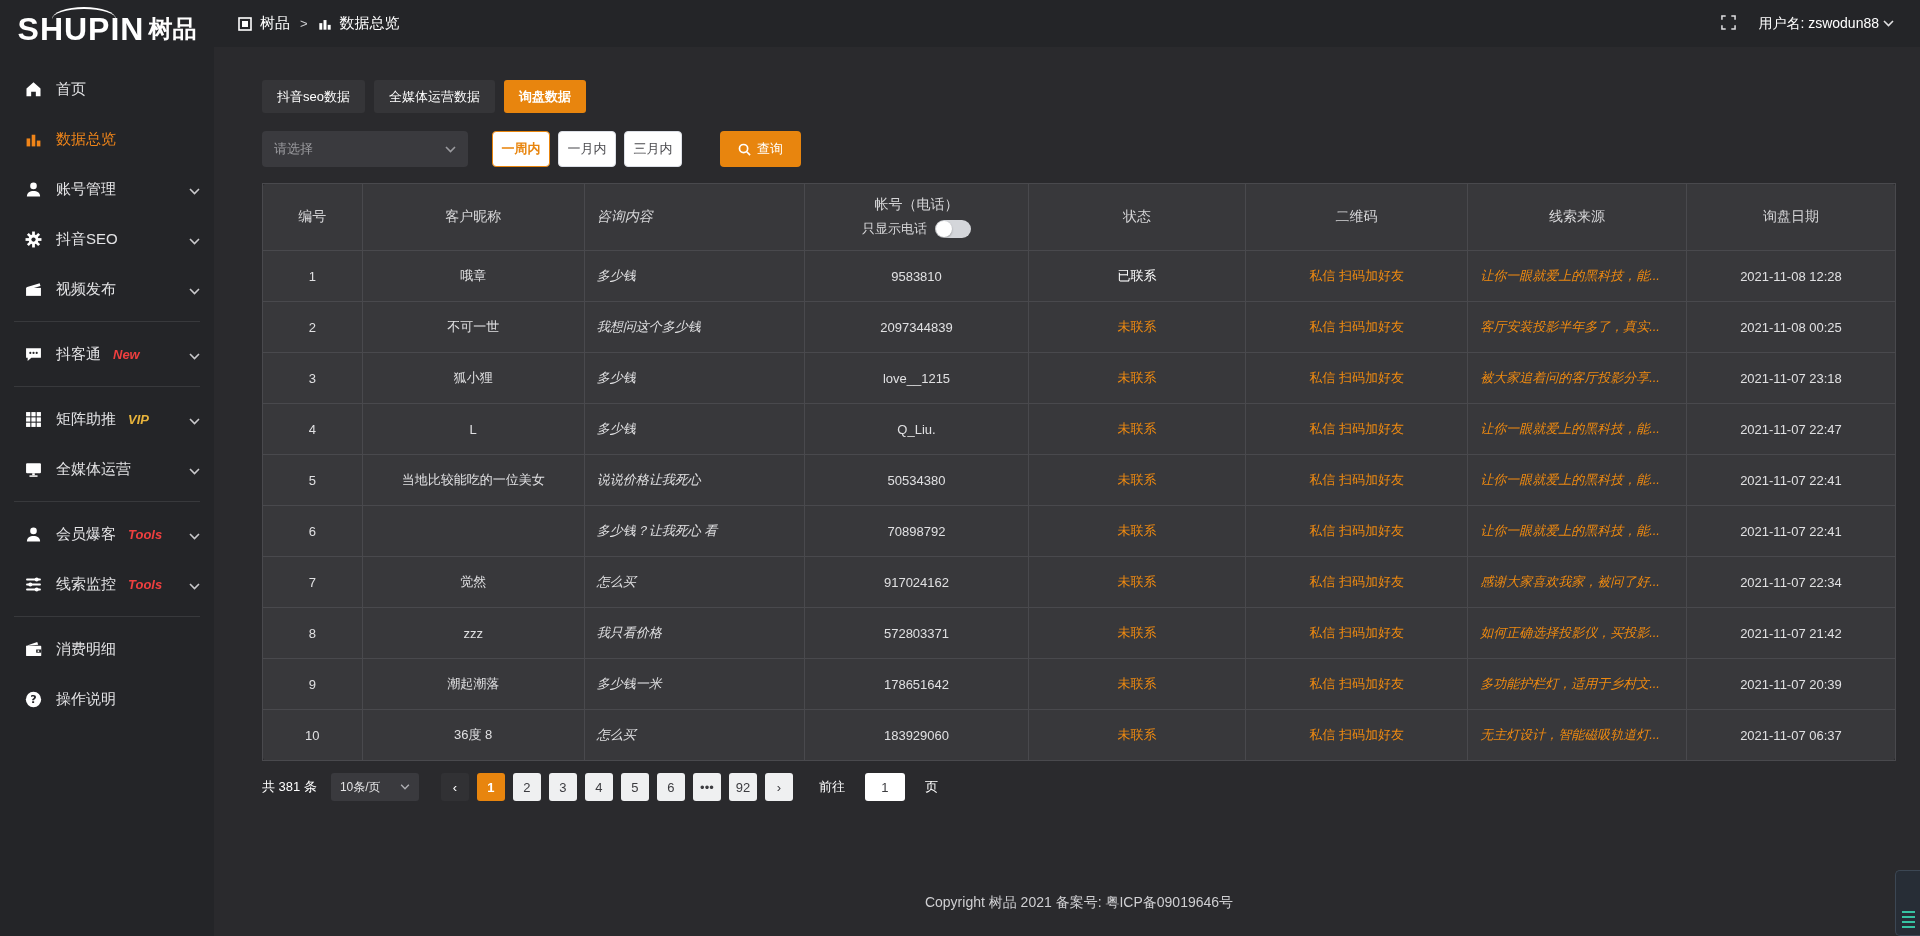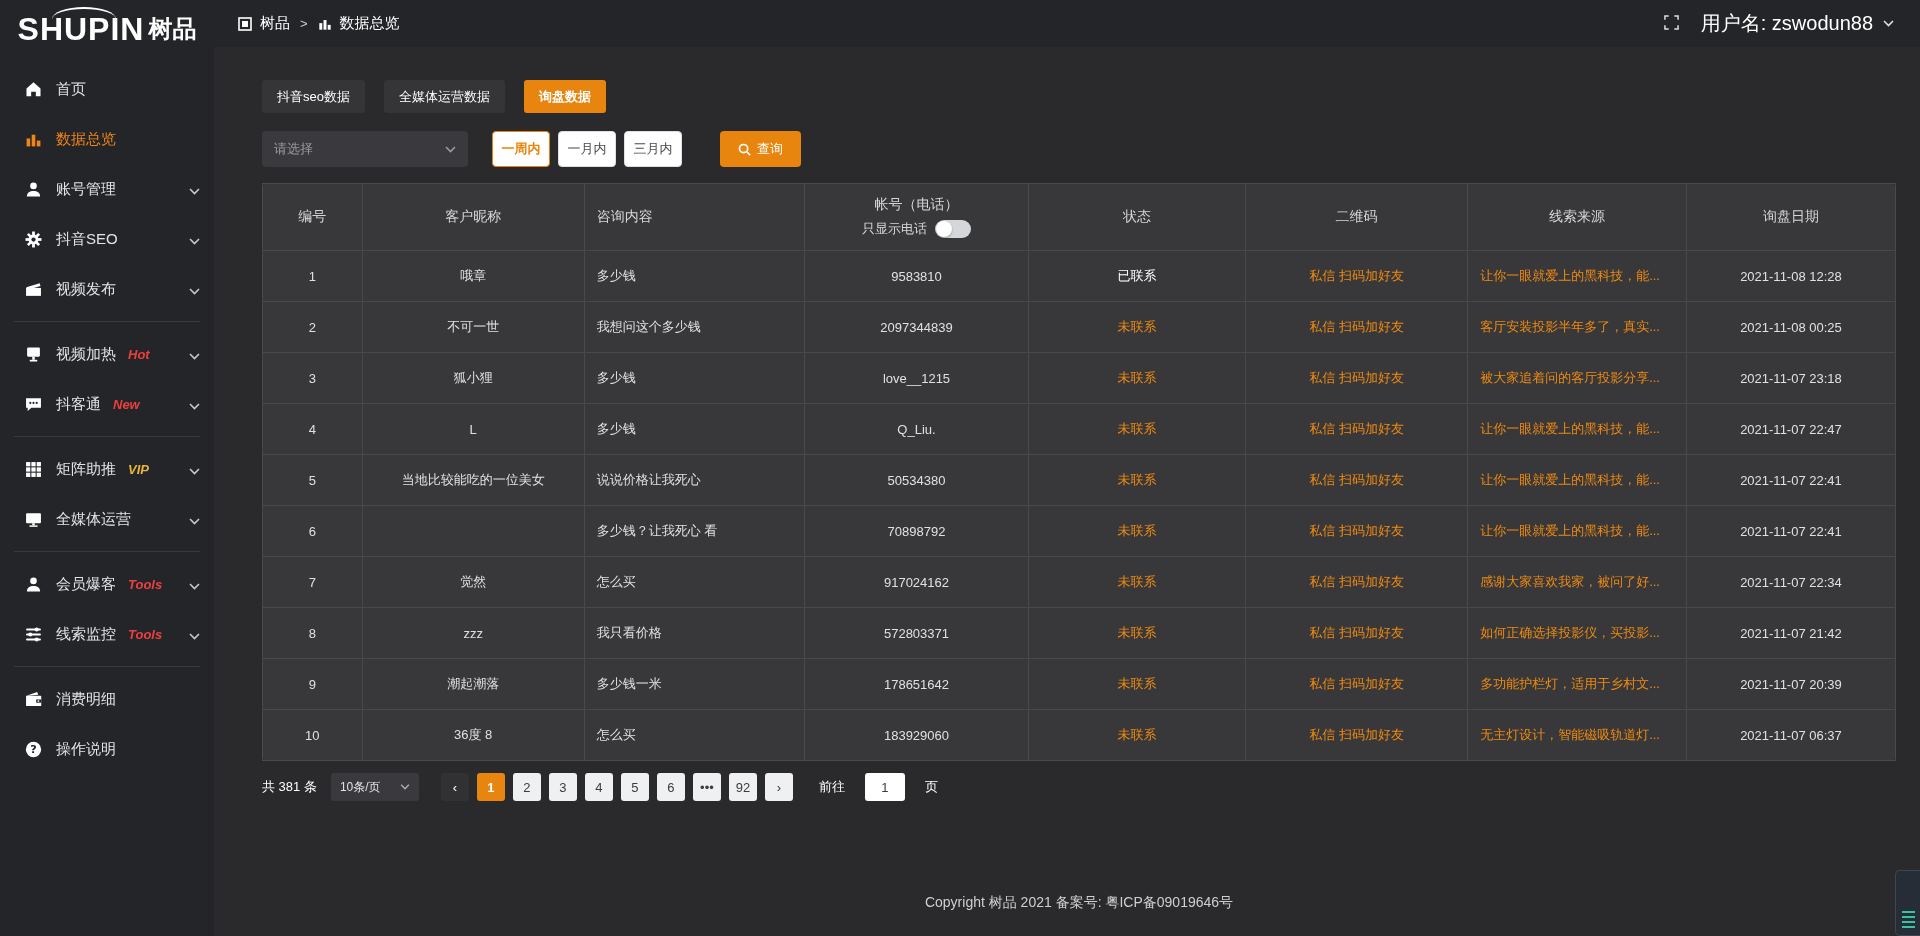--- a/index.html
+++ b/index.html
@@ -30,25 +30,25 @@
   .mi-chevron svg { width:11px; height:7px; stroke:#c9c9cc; stroke-width:1.6; fill:none; }
   .menu-divider { height:1px; background:#38393c; margin:7px 14px; }
   
   .main { flex:1; display:flex; flex-direction:column; height:100%; }
   .topbar { height:47px; background:#242528; display:flex; align-items:center; padding:0 26px 0 24px; }
   .crumb { display:flex; align-items:center; gap:8px; font-size:15px; color:#fff; }
   .crumb svg { display:block; }
   .crumb-sep { color:#cfcfd2; font-size:13px; margin:0 2px; }
   .topbar-right { margin-left:auto; display:flex; align-items:center; gap:22px; }
   .fs-icon svg { width:15px; height:15px; stroke:#e0e0e2; stroke-width:1.6; fill:none; }
-  .user-wrap { display:flex; align-items:center; gap:10px; color:#fff; font-size:20px; cursor:pointer; }
+  .user-wrap { display:flex; align-items:center; gap:4px; color:#fff; font-size:14px; cursor:pointer; }
   .user-wrap svg { width:11px; height:7px; stroke:#e0e0e2; stroke-width:1.6; fill:none; }
   .content { flex:1; padding:33px 24px 0 48px; display:flex; flex-direction:column; }
   
-  .tabs { display:flex; gap:19px; }
+  .tabs { display:flex; gap:9px; }
   .tab { height:33px; padding:0 15px; background:#353538; border:none; border-radius:3px;
     color:#fff; font-size:13px; display:flex; align-items:center; cursor:pointer; font-family:inherit; }
   .tab.active { background:#e8850e; font-weight:700; }
   
   .filters { display:flex; align-items:center; margin-top:18px; gap:8px; }
   .select { width:206px; height:36px; background:#3a3a3e; border-radius:4px; display:flex; align-items:center;
     padding:0 12px; color:#9b9b9f; font-size:13px; cursor:pointer; }
   .select svg { margin-left:auto; width:11px; height:7px; stroke:#9b9b9f; stroke-width:1.6; fill:none; }
   .range-group { display:flex; gap:8px; margin-left:16px; }
   .rbtn { height:36px; width:58px; background:#fff; color:#4a4a4e; border:1px solid #dcdfe6; border-radius:4px;
@@ -57,21 +57,21 @@
   .qbtn { height:36px; padding:0 18px; margin-left:30px; background:#e8850e; color:#fff; border:none; border-radius:4px;
     font-size:13px; display:flex; align-items:center; gap:6px; cursor:pointer; font-family:inherit; }
   .qbtn svg { width:13px; height:13px; stroke:#fff; stroke-width:1.8; fill:none; }
   
   .table-wrap { margin-top:16px; }
   table { width:100%; border-collapse:collapse; table-layout:fixed; background:#38383b;border-radius:6px; }
   th,td { border:1px solid #49494d; font-weight:400; }
   thead th { height:67px; color:#d6d6d8; font-size:14px; text-align:center; padding:0 12px; }
   tbody td { height:51px; color:#e0e0e2; font-size:13px; text-align:center; padding:0 12px;
     white-space:nowrap; overflow:hidden; text-overflow:ellipsis; }
-  th.al, td.al { text-align:left; }
+  th.al, td.al { text-align:left;font-style:italic; }
   td.orange { color:#ef8a10; }
   td.row-status { color:#fff; }
   td.row-status.pending { color:#ef8a10; }
   .th-phone { display:flex; flex-direction:column; align-items:center; gap:6px; }
   .th-phone-sub { display:flex; gap:8px; font-size:13px; color:#d6d6d8; }
   .toggle { width:36px; height:18px; border-radius:9px; background:#d4d6da; position:relative; cursor:pointer; }
   .toggle .knob { position:absolute; left:1px; top:1px; width:16px; height:16px; border-radius:50%; background:#fff;
     box-shadow:0 1px 2px rgba(0,0,0,.3); }
   
   .pagination { display:flex; align-items:center; margin-top:12px; font-size:13px; color:#fff; }
@@ -163,34 +163,20 @@
           </svg>
         </span>
       <span class="mi-label">视频发布</span>
       <span class="mi-chevron"><svg viewBox="0 0 11 7">
             <path d="M1 1l4.5 4.5L10 1"></path>
           </svg></span>
     </div>
 
     <div class="menu-divider"></div>
 
-    <div class="menu-item">
-      <span class="mi-icon">
-          <svg viewBox="0 0 16 16">
-            <rect x="2" y="1.5" width="12" height="8.5" rx="1"></rect>
-            <rect x="6.8" y="10" width="2.4" height="3"></rect>
-            <rect x="4.5" y="13" width="7" height="1.6"></rect>
-          </svg>
-        </span>
-      <span class="mi-label">视频加热</span>
-      <span class="mi-badge badge-red">Hot</span>
-      <span class="mi-chevron"><svg viewBox="0 0 11 7">
-            <path d="M1 1l4.5 4.5L10 1"></path>
-          </svg></span>
-    </div>
 
     <div class="menu-item">
       <span class="mi-icon">
           <svg viewBox="0 0 16 16">
             <path d="M1 2h14v9H6l-3.5 3V11H1z"></path>
             <circle cx="5" cy="6.5" r="1" fill="#242528"></circle>
             <circle cx="8" cy="6.5" r="1" fill="#242528"></circle>
             <circle cx="11" cy="6.5" r="1" fill="#242528"></circle>
           </svg>
         </span>

